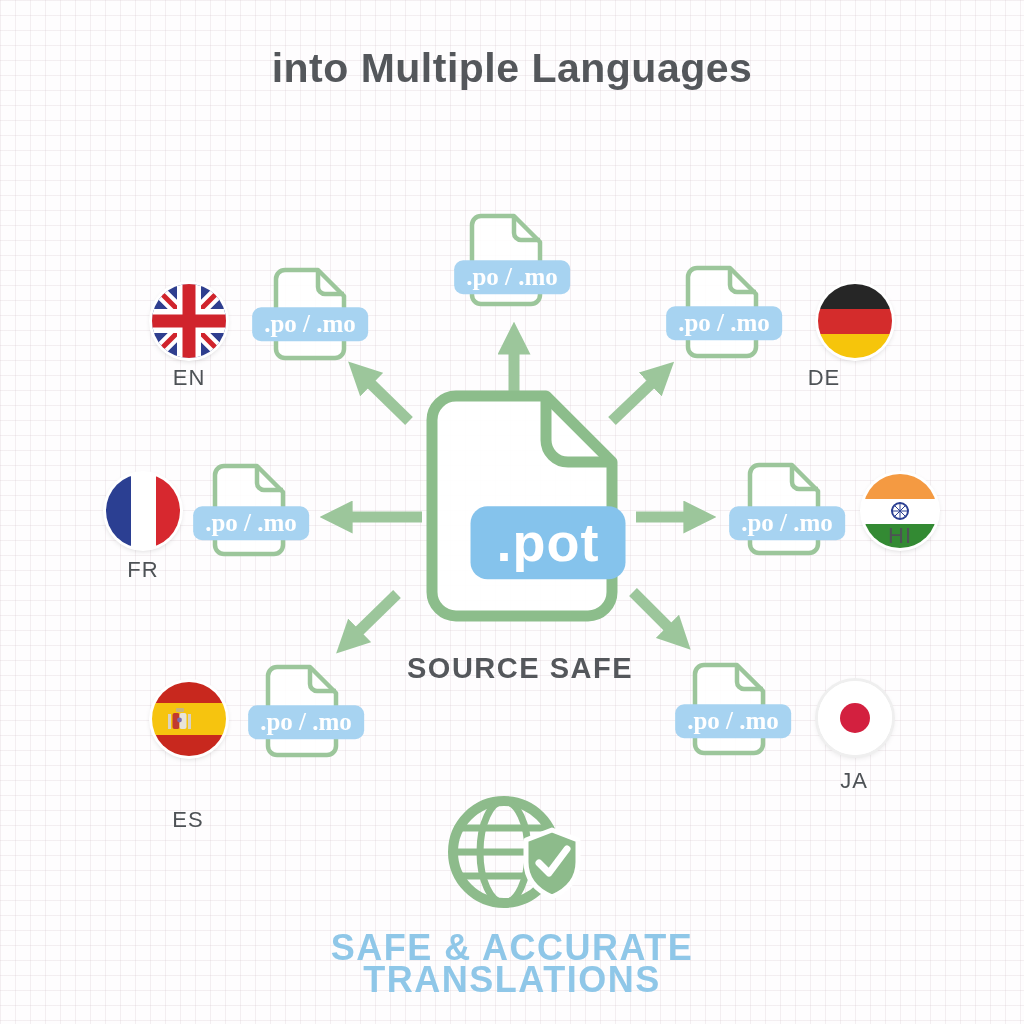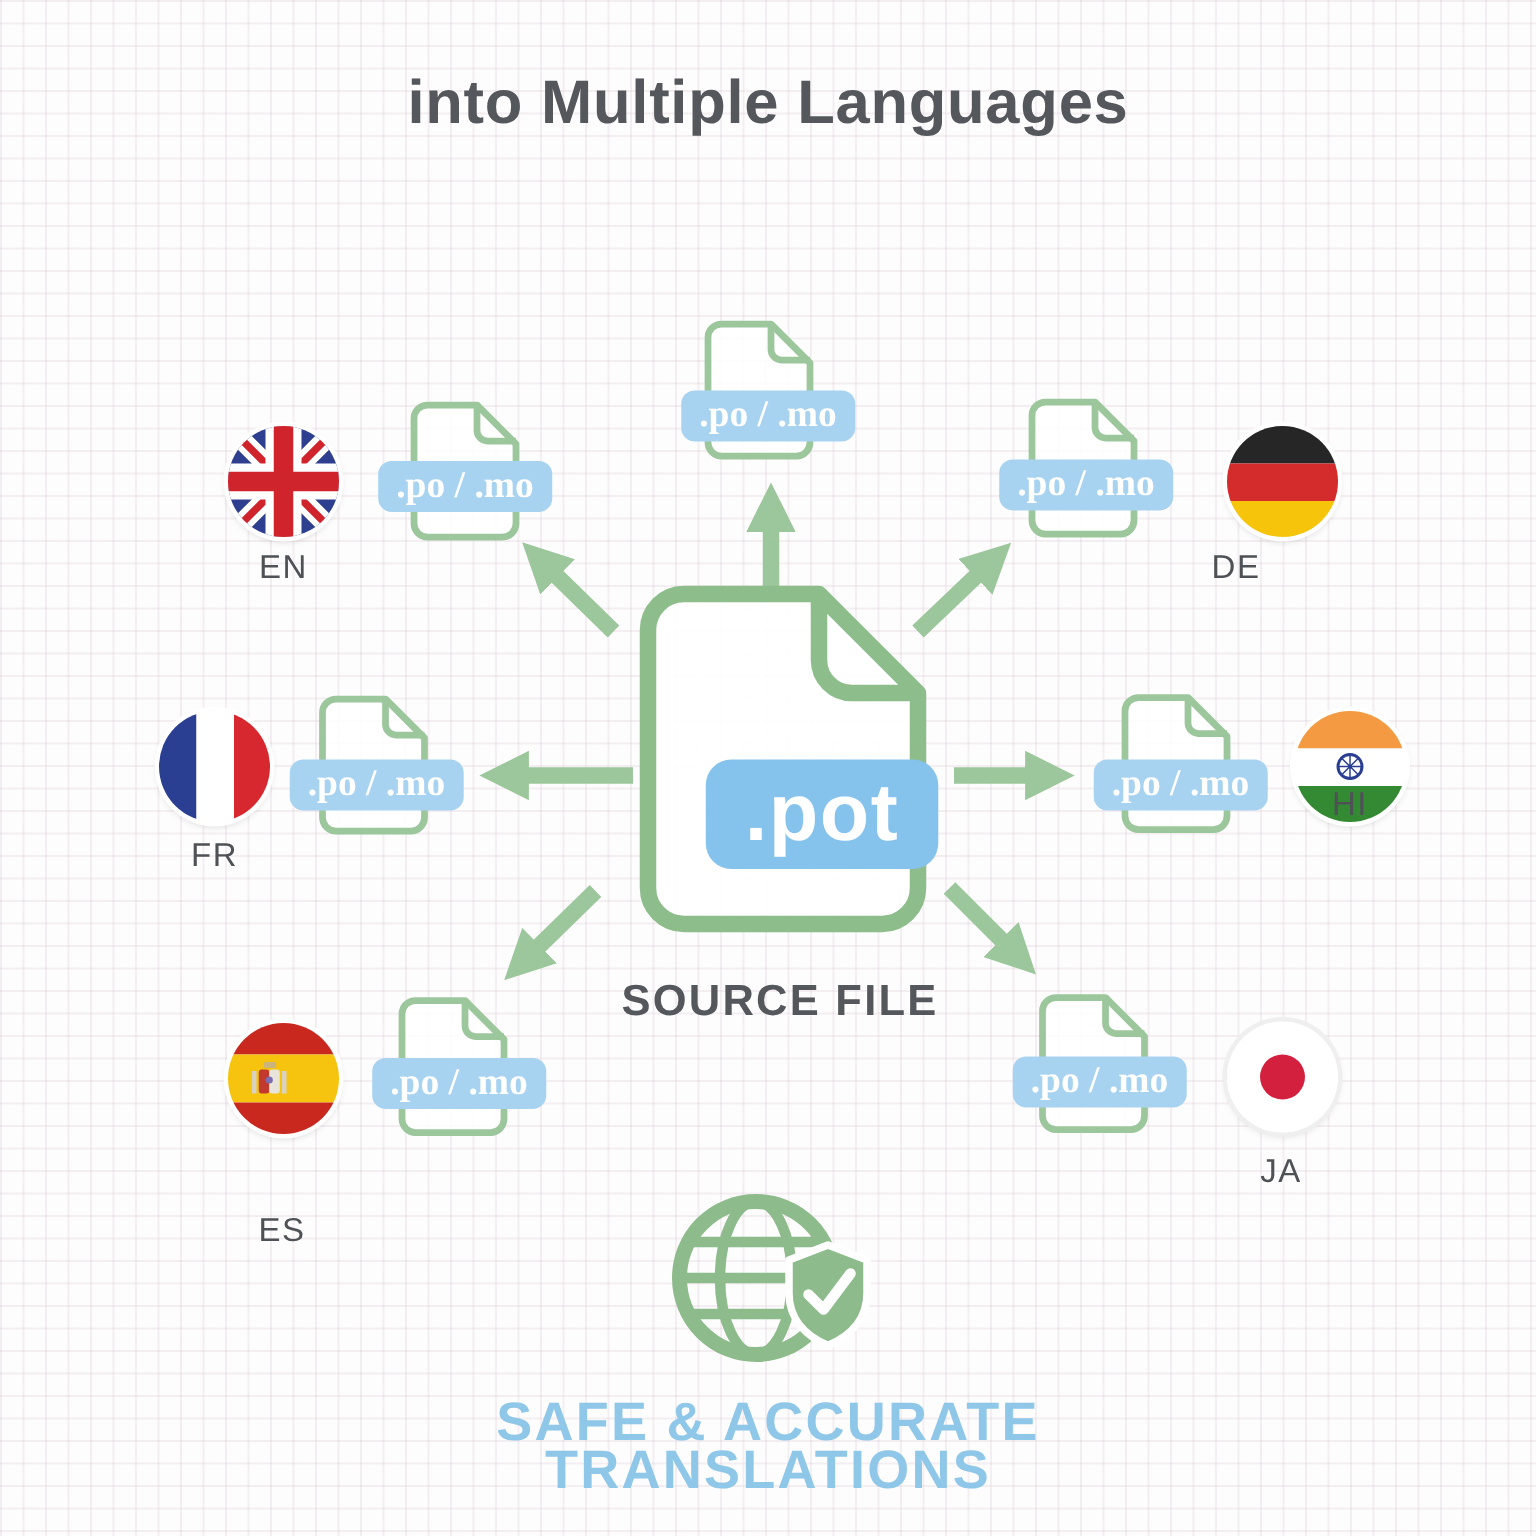--- a/index.html
+++ b/index.html
@@ -81,21 +81,21 @@
   </g>
 </svg>
 
 <div class="abs file-lg" style="left:418px;top:390px;">
   <svg viewBox="0 0 200 232">
     <path d="M38,6 H128 L194,72 V202 a24,24 0 0 1 -24,24 H38 a24,24 0 0 1 -24,-24 V30 a24,24 0 0 1 24,-24 Z" fill="rgba(255,255,255,0.92)" stroke="#8cbd8b" stroke-width="11" stroke-linejoin="round"></path>
     <path d="M128,6 V50 a22,22 0 0 0 22,22 H194" fill="none" stroke="#8cbd8b" stroke-width="11" stroke-linejoin="round"></path>
   </svg>
 </div>
 <div class="pot-badge" style="left:516px;top:543px;margin-left:32px;">.pot</div>
-<div class="source-label" style="left:520px;top:668px;">SOURCE FILE</div>
+<div class="source-label" style="left:520px;top:668px;">SOURCE SAFE</div>
 
 <div class="abs file-sm" style="left:466px;top:212px;">
   <svg viewBox="0 0 78 96">
     <path d="M15,4 H48 L74,30 V83 a9,9 0 0 1 -9,9 H15 a9,9 0 0 1 -9,-9 V13 a9,9 0 0 1 9,-9 Z" fill="rgba(255,255,255,0.85)" stroke="#9cc69b" stroke-width="4.5" stroke-linejoin="round"></path>
     <path d="M48,4 V21 a7,7 0 0 0 7,7 H74" fill="none" stroke="#9cc69b" stroke-width="4.5" stroke-linejoin="round"></path>
   </svg>
 </div>
 <div class="mini-badge" style="left:512px;top:277px;">.po / .mo</div>
 
 <div class="abs file-sm" style="left:270px;top:266px;">

